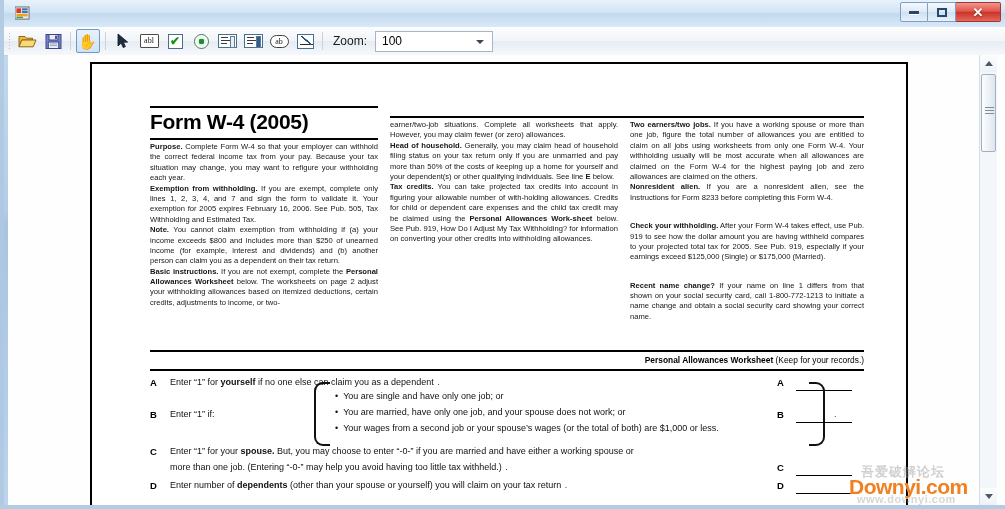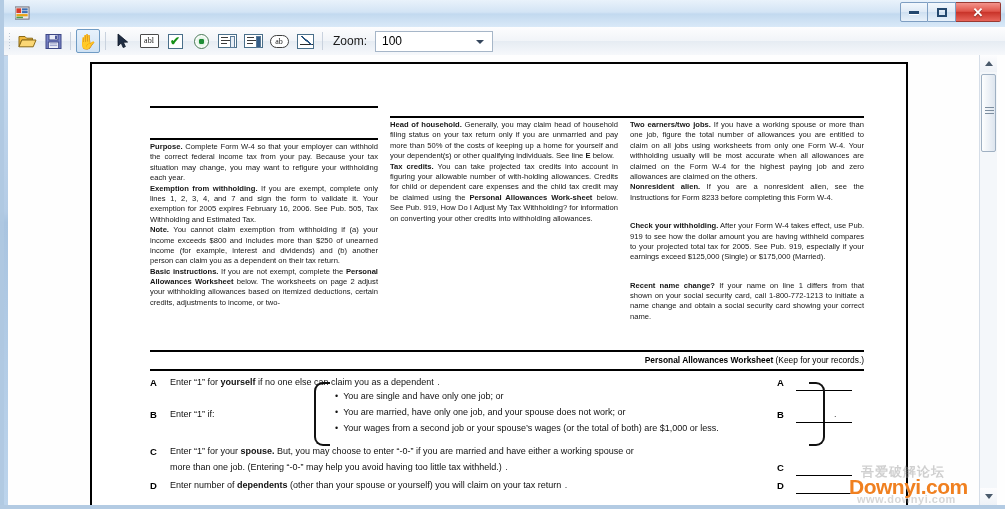--- a/index.html
+++ b/index.html
@@ -335,31 +335,33 @@
       <span class="zoom-arrow"></span>
     </div>
   </div>
 
   <div class="client">
 
     <div class="page">
       <div class="pagebody">
 
         <div class="rule-top"></div>
+        <div class="form-title">Form W-4 (2005)</div>
         <div class="rule-under"></div>
         <div class="rule-col23"></div>
 
         <div class="col c1">
           <p><b>Purpose.</b><span> Complete Form W-4 so that your employer can withhold the correct federal income tax from your pay. Because your tax situation may change, you may want to refigure your withholding each year.</span></p>
           <p><b>Exemption from withholding.</b><span> If you are exempt, complete only lines 1, 2, 3, 4, and 7 and sign the form to validate it. Your exemption for 2005 expires February 16, 2006. See Pub. 505, Tax Withholding and Estimated Tax.</span></p>
           <p><b>Note.</b><span> You cannot claim exemption from withholding if (a) your income exceeds $800 and includes more than $250 of unearned income (for example, interest and dividends) and (b) another person can claim you as a dependent on their tax return.</span></p>
           <p><b>Basic instructions.</b><span> If you are not exempt, complete the </span><b>Personal Allowances Worksheet</b><span> below. The worksheets on page 2 adjust your withholding allowances based on itemized deductions, certain credits, adjustments to income, or two-</span></p>
         </div>
 
         <div class="col c2">
+          <p><span>earner/two-job situations. Complete all worksheets that apply. However, you may claim fewer (or zero) allowances.</span></p>
           <p><b>Head of household.</b><span> Generally, you may claim head of household filing status on your tax return only if you are unmarried and pay more than 50% of the costs of keeping up a home for yourself and your dependent(s) or other qualifying individuals. See line </span><b>E</b><span> below.</span></p>
           <p><b>Tax credits.</b><span> You can take projected tax credits into account in figuring your allowable number of with-holding allowances. Credits for child or dependent care expenses and the child tax credit may be claimed using the </span><b>Personal Allowances Work-sheet</b><span> below. See Pub. 919, How Do I Adjust My Tax Withholding? for information on converting your other credits into withholding allowances.</span></p>
         </div>
 
         <div class="col c3">
           <p><b>Two earners/two jobs.</b><span> If you have a working spouse or more than one job, figure the total number of allowances you are entitled to claim on all jobs using worksheets from only one Form W-4. Your withholding usually will be most accurate when all allowances are claimed on the Form W-4 for the highest paying job and zero allowances are claimed on the others.</span></p>
           <p><b>Nonresident alien.</b><span> If you are a nonresident alien, see the Instructions for Form 8233 before completing this Form W-4.</span></p>
           <p class="spaced"><b>Check your withholding.</b><span> After your Form W-4 takes effect, use Pub. 919 to see how the dollar amount you are having withheld compares to your projected total tax for 2005. See Pub. 919, especially if your earnings exceed $125,000 (Single) or $175,000 (Married).</span></p>
           <p class="spaced"><b>Recent name change?</b><span> If your name on line 1 differs from that shown on your social security card, call 1-800-772-1213 to initiate a name change and obtain a social security card showing your correct name.</span></p>
         </div>

